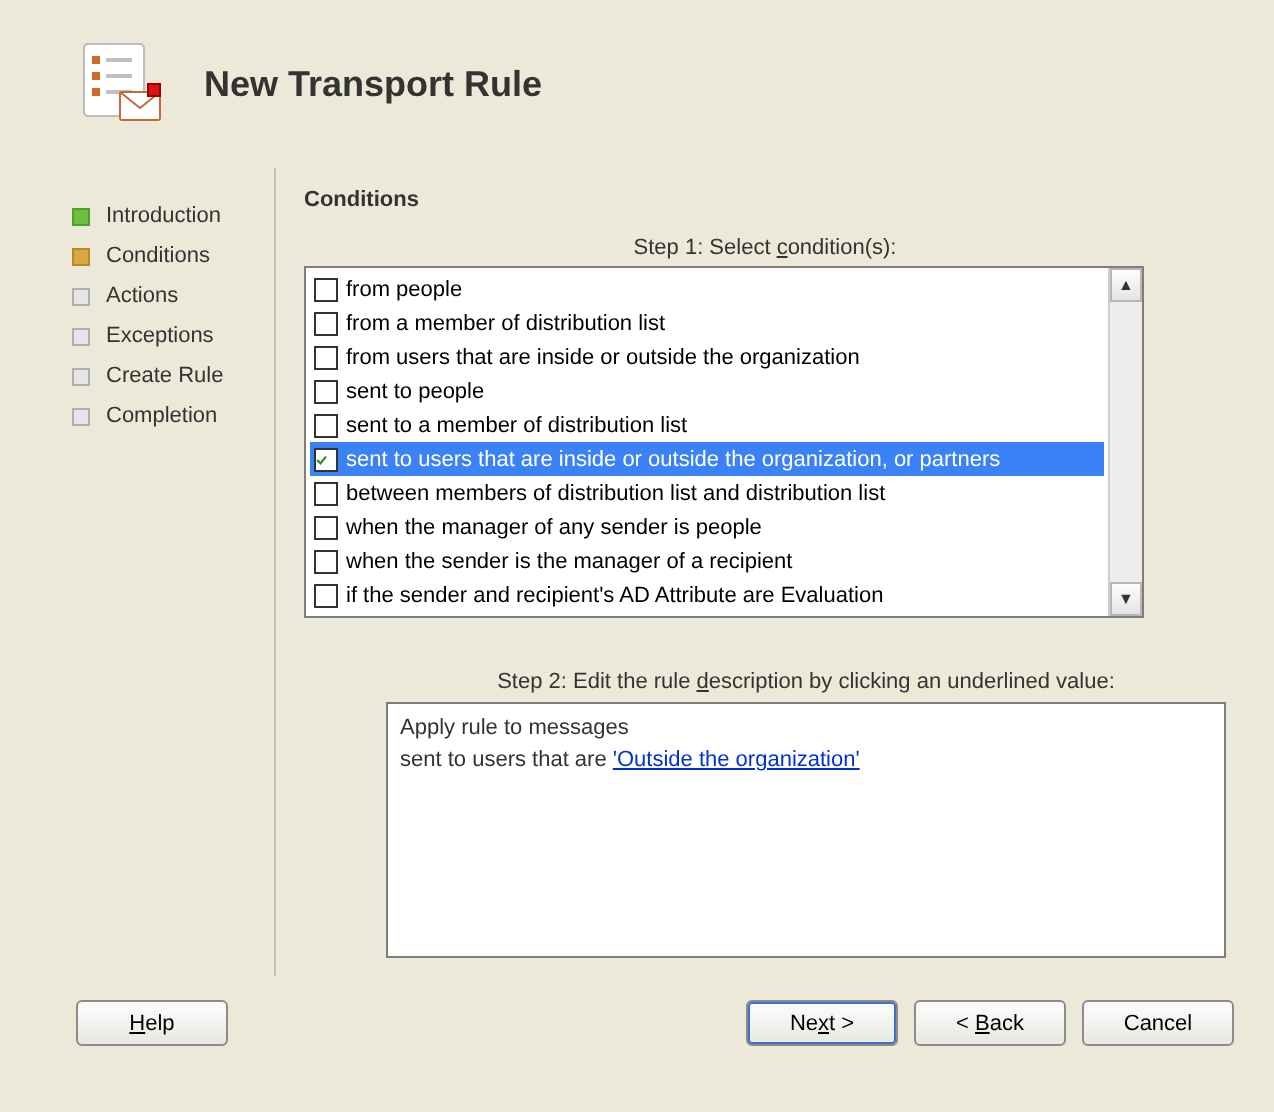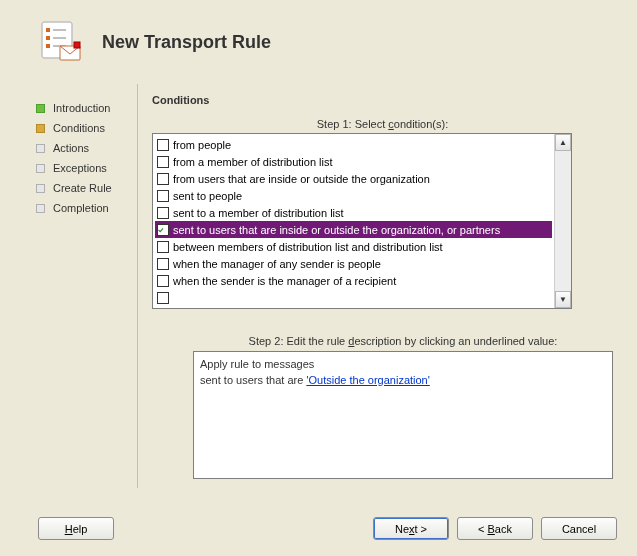--- a/index.html
+++ b/index.html
@@ -92,21 +92,21 @@
     padding: 2px 2px;
   }
   .cond-row {
     display: flex;
     align-items: center;
     height: 17px;
     padding-left: 2px;
     cursor: pointer;
   }
   .cond-row.selected {
-    background: #701a75;
+    background: #3b82f6;
     color: #fff;
   }
   .cond-row label { cursor: pointer; flex: 1; padding-left: 4px; white-space: nowrap; overflow: hidden; }
   .cond-cb {
     width: 12px; height: 12px;
     border: 1px solid #333;
     background: #fff;
     margin: 0 0 0 0;
     display: inline-flex;
     align-items: center;
@@ -147,21 +147,21 @@
     color: #333;
     line-height: 16px;
   }
   .desc-box a {
     color: #0033cc;
     text-decoration: underline;
     cursor: pointer;
   }
   .button-bar {
     position: absolute;
-    left: 0; right: 0; bottom: 0;
+    left: 0; right: 0; bottom: 17px;
     padding: 12px 20px 16px 20px;
     display: flex;
   }
   .button-bar .spacer { flex: 1; }
   button.win {
     font: 11px Tahoma, Arial, sans-serif;
     height: 23px;
     min-width: 76px;
     background: linear-gradient(#fdfdfd,#e7e7e2);
     border: 1px solid #8b8b8b;
@@ -272,20 +272,21 @@
           <div class="cond-row">
             <span class="cond-cb"></span>
             <label>when the manager of any sender is people</label>
           </div>
           <div class="cond-row">
             <span class="cond-cb"></span>
             <label>when the sender is the manager of a recipient</label>
           </div>
           <div class="cond-row">
             <span class="cond-cb"></span>
+            <label>if the sender and recipient's AD Attribute are Evaluation</label>
           </div>
         </div>
       <div class="scrollbar-v">
         <div class="sb-btn">▲</div>
         <div class="sb-track"></div>
         <div class="sb-btn">▼</div>
       </div>
     </div>
 
     <div class="step2-wrap">

